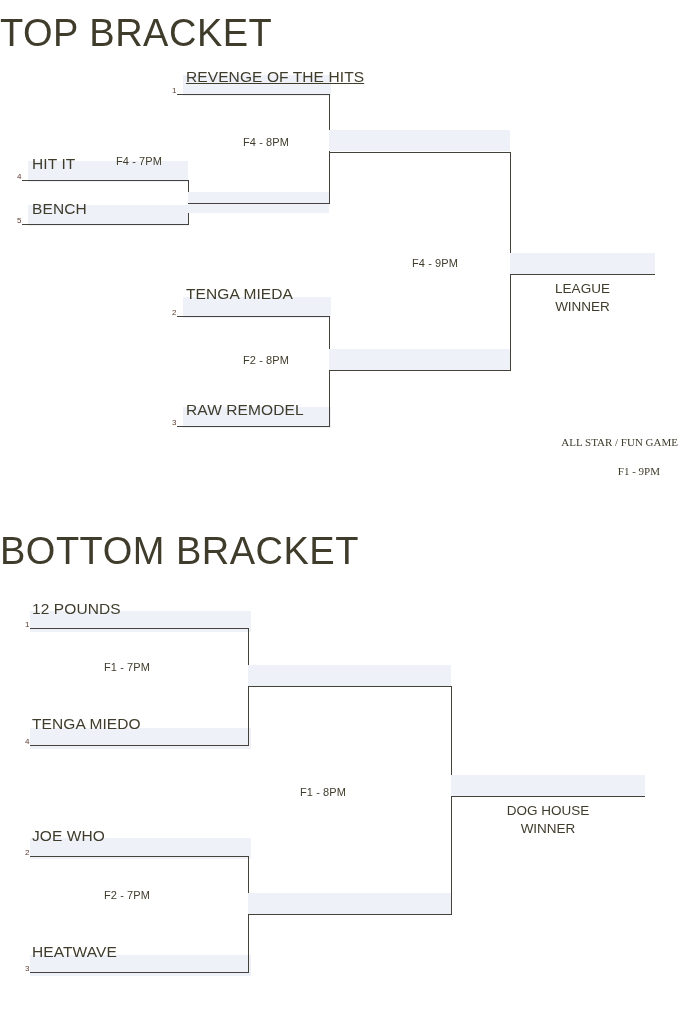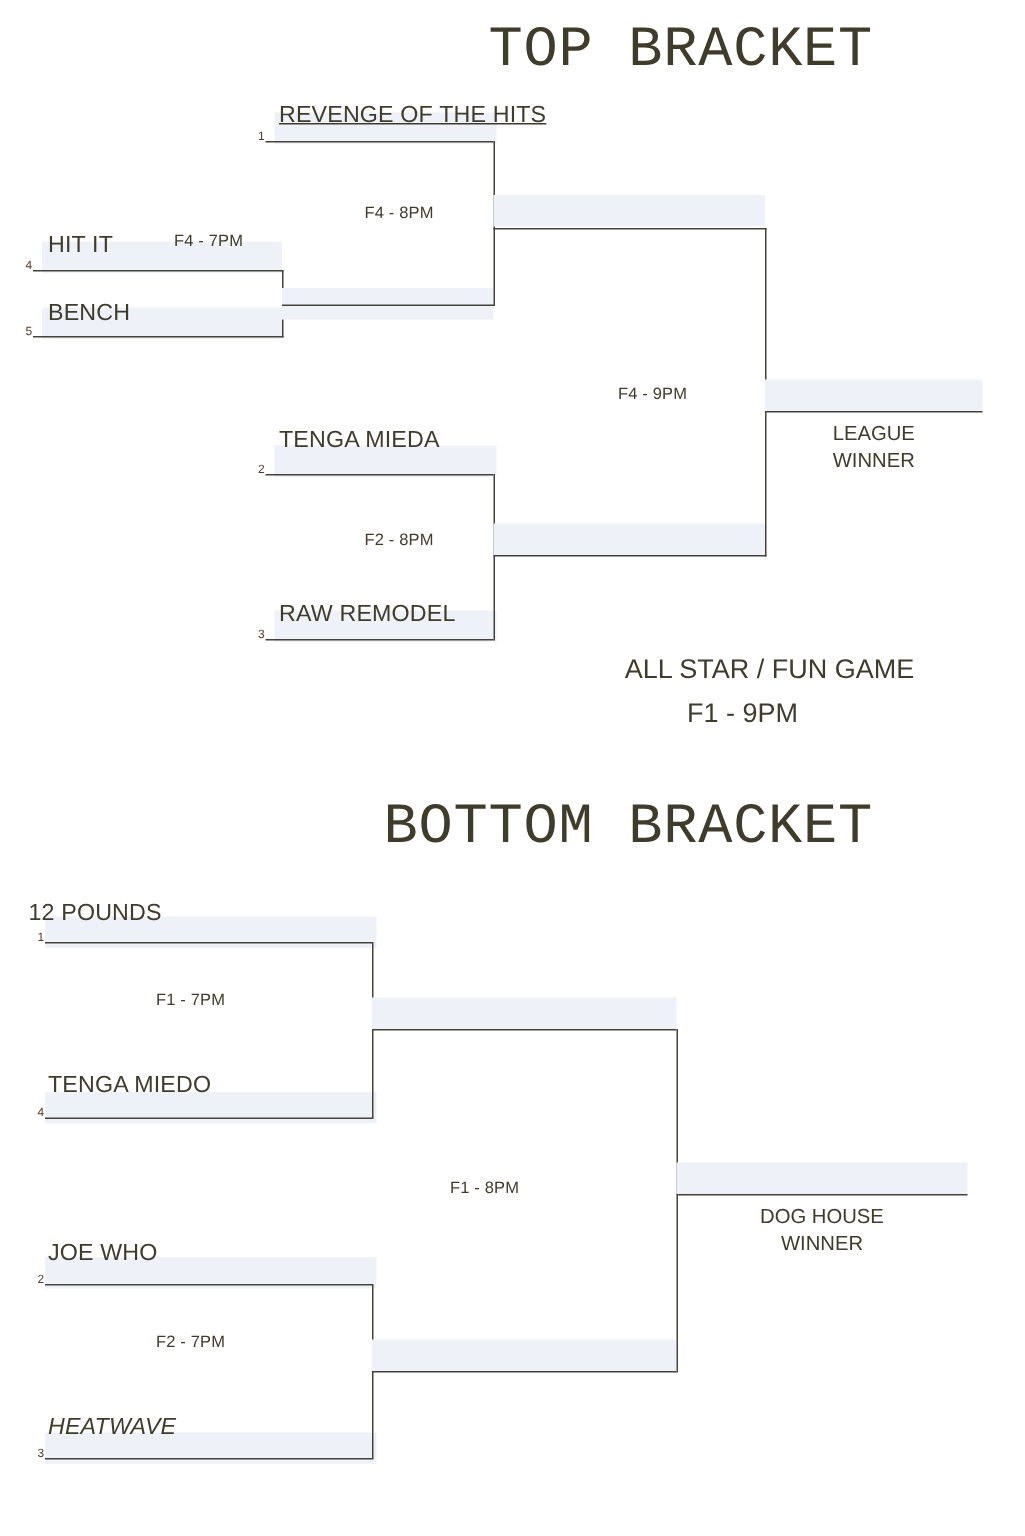--- a/index.html
+++ b/index.html
@@ -14,27 +14,26 @@
   #canvas {
     position: relative;
     width: 683px;
     height: 1024px;
     overflow: hidden;
     background: #ffffff;
   }
   .bracket-title {
     position: absolute;
     width: 582px;
-    text-align: right;
+    text-align: left;
     font-size: 38px;
     font-weight: 400;
     letter-spacing: 0.5px;
     color: #403c2c;
     white-space: nowrap;
-    font-family: Liberation Mono, monospace;
   }
   
   .band {
     position: absolute;
     background: #eef1f8;
     height: 21px;
   }
   
   .hline {
     position: absolute;
@@ -70,24 +69,25 @@
     white-space: nowrap;
   }
   .seed {
     position: absolute;
     font-size: 8px;
     color: #5c3a2e;
     line-height: 8px;
   }
   .note {
     position: absolute;
-    font-size: 18px;
+    font-size: 11px;
     color: #3f3c2c;
     white-space: nowrap;
-    text-align: center;
+    text-align: right;
+    font-family: Liberation Serif, serif;
   }
 </style>
 </head>
 <body>
 
 <div id="canvas">
 
   <div class="bracket-title" style="left:0; top:12px;">TOP BRACKET</div>
 
   <div class="band" style="left:183px; top:75px; width:148px;"></div>
@@ -140,42 +140,42 @@
     <span>LEAGUE</span><br>
     <span>WINNER</span>
   </div>
 
   <div class="note" style="left:348px; top:436px; width:330px;">ALL STAR / FUN GAME</div>
   <div class="note" style="left:330px; top:465px; width:330px;">F1 - 9PM</div>
 
   <div class="bracket-title" style="left:0; top:530px;">BOTTOM BRACKET</div>
 
   <div class="band" style="left:30px; top:611px; width:221px;"></div>
-  <div class="team" style="left:19px; top:600px;">12 POUNDS</div>
+  <div class="team" style="left:32px; top:600px;">12 POUNDS</div>
   <div class="seed" style="left:25px; top:621px;">1</div>
   <div class="hline" style="left:30px; top:628px; width:218px;"></div>
 
   <div class="band" style="left:30px; top:728px; width:221px;"></div>
   <div class="team" style="left:32px; top:715px;">TENGA MIEDO</div>
   <div class="seed" style="left:25px; top:738px;">4</div>
   <div class="hline" style="left:30px; top:745px; width:218px;"></div>
 
   <div class="vline" style="left:248px; top:628px; height:118px;"></div>
   <div class="matchlabel" style="left:104px; top:661px;">F1 - 7PM</div>
 
   <div class="band" style="left:248px; top:665px; width:203px;"></div>
   <div class="hline" style="left:248px; top:686px; width:203px;"></div>
 
   <div class="band" style="left:30px; top:838px; width:221px;"></div>
   <div class="team" style="left:32px; top:827px;">JOE WHO</div>
   <div class="seed" style="left:25px; top:849px;">2</div>
   <div class="hline" style="left:30px; top:856px; width:218px;"></div>
 
   <div class="band" style="left:30px; top:955px; width:221px;"></div>
-  <div class="team" style="left:32px; top:943px;font-style:italic;">HEATWAVE</div>
+  <div class="team" style="left:32px; top:943px;">HEATWAVE</div>
   <div class="seed" style="left:25px; top:965px;">3</div>
   <div class="hline" style="left:30px; top:972px; width:218px;"></div>
 
   <div class="vline" style="left:248px; top:856px; height:117px;"></div>
   <div class="matchlabel" style="left:104px; top:889px;">F2 - 7PM</div>
 
   <div class="band" style="left:248px; top:893px; width:203px;"></div>
   <div class="hline" style="left:248px; top:914px; width:203px;"></div>
 
   <div class="vline" style="left:451px; top:686px; height:229px;"></div>

